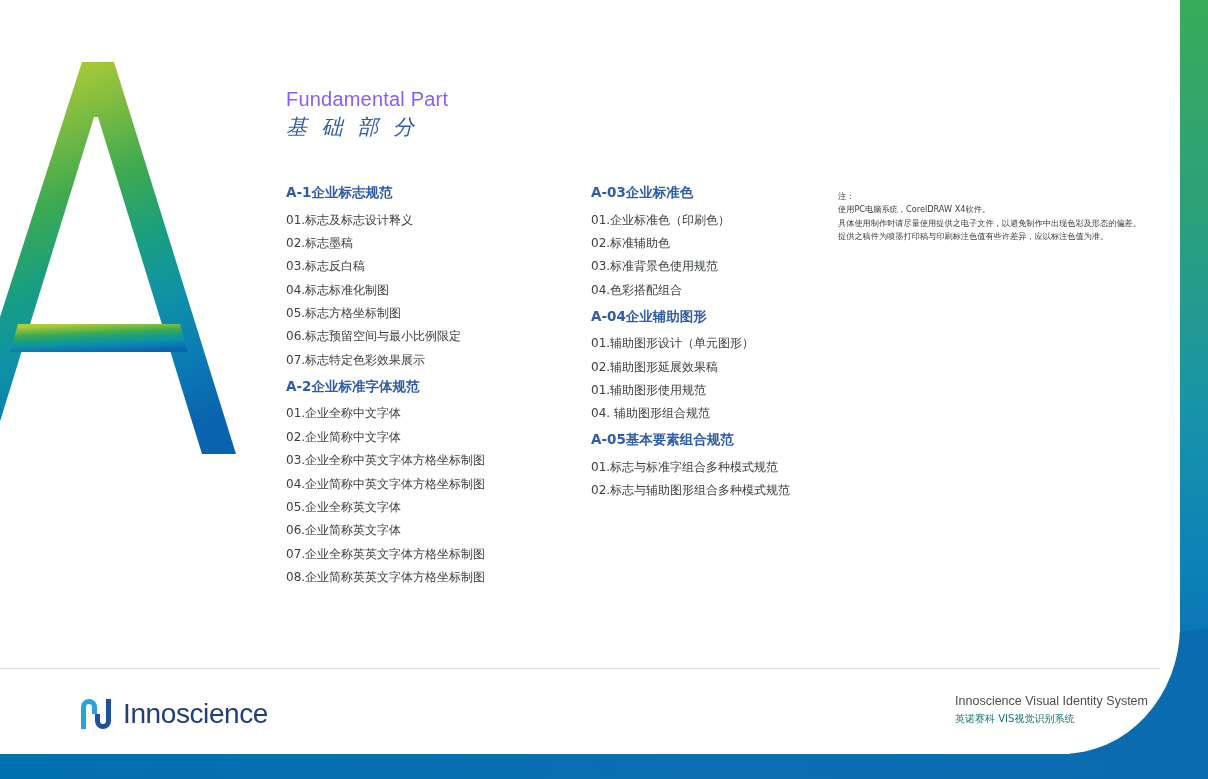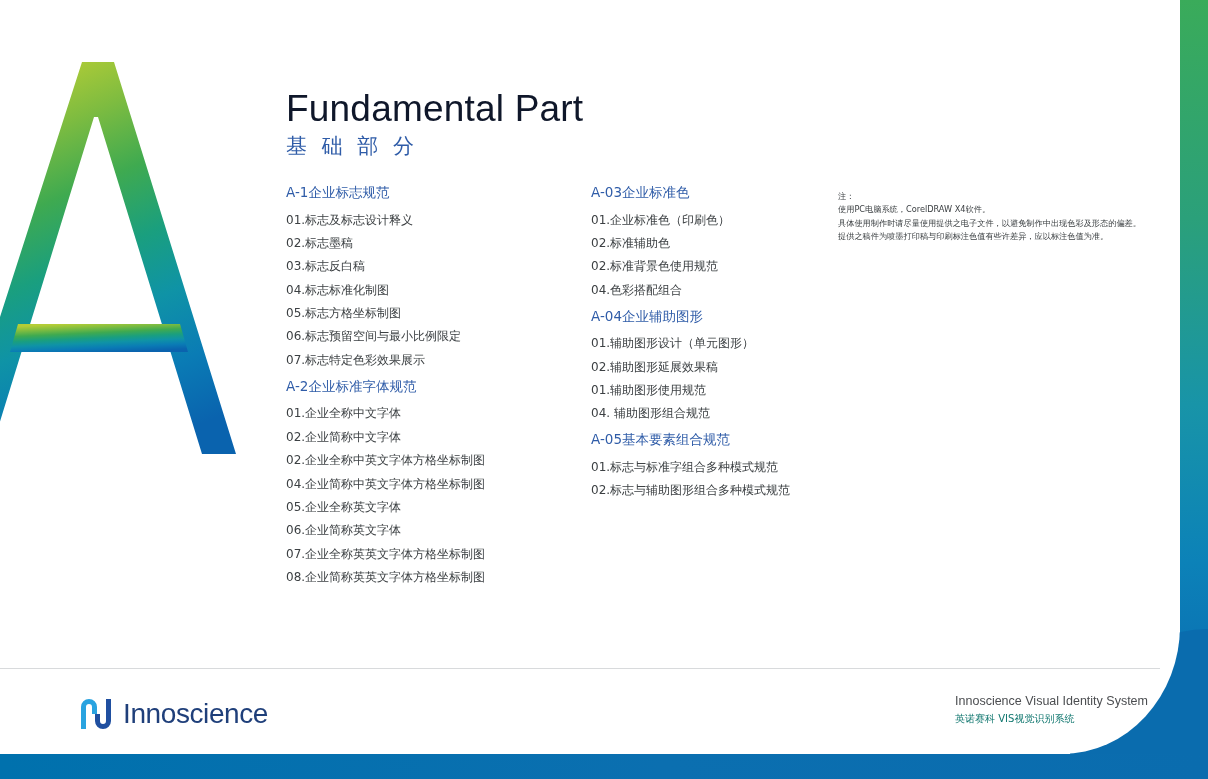--- a/index.html
+++ b/index.html
@@ -75,52 +75,53 @@
     height: 392px;
   }
 
   
   #title-block {
     position: absolute;
     left: 286px;
     top: 88px;
   }
   #title-en {
-    font-size: 37px;
-    color: #0f172a;
+    font-size: 20px;
+    color: #8b5cf6;
     font-weight: 400;
     letter-spacing: 0.2px;
     line-height: 1.12;
     white-space: nowrap;
   }
   #title-zh {
     margin-top: 5px;
     font-size: 21px;
     color: #2f5ca8;
     letter-spacing: 4px;
     line-height: 1.15;
     white-space: nowrap;
     font-family: "DejaVu Sans", "Liberation Sans", sans-serif;
+    font-style: italic;
   }
 
   
   .col {
     position: absolute;
     top: 186px;
   }
   #col-1 { left: 286px; width: 290px; }
   #col-2 { left: 591px; width: 290px; }
 
   .section { margin-bottom: 2px; }
   .section + .section { margin-top: 14px; }
 
   .sec-head {
     font-size: 13.5px;
     color: #2f5ca8;
-    font-weight: 400;
+    font-weight: 700;
     line-height: 1.0;
     margin-bottom: 14px;
     white-space: nowrap;
     font-family: "DejaVu Sans", "Liberation Sans", sans-serif;
   }
   .sec-item {
     font-size: 12px;
     color: #3c4043;
     line-height: 1.0;
     margin-bottom: 11.4px;
@@ -226,35 +227,35 @@
       <div class="sec-item">03.标志反白稿</div>
       <div class="sec-item">04.标志标准化制图</div>
       <div class="sec-item">05.标志方格坐标制图</div>
       <div class="sec-item">06.标志预留空间与最小比例限定</div>
       <div class="sec-item">07.标志特定色彩效果展示</div>
     </div>
     <div class="section">
       <div class="sec-head">A-2企业标准字体规范</div>
       <div class="sec-item">01.企业全称中文字体</div>
       <div class="sec-item">02.企业简称中文字体</div>
-      <div class="sec-item">02.企业全称中英文字体方格坐标制图</div>
+      <div class="sec-item">03.企业全称中英文字体方格坐标制图</div>
       <div class="sec-item">04.企业简称中英文字体方格坐标制图</div>
       <div class="sec-item">05.企业全称英文字体</div>
       <div class="sec-item">06.企业简称英文字体</div>
       <div class="sec-item">07.企业全称英英文字体方格坐标制图</div>
       <div class="sec-item">08.企业简称英英文字体方格坐标制图</div>
     </div>
   </div>
 
   <div class="col" id="col-2">
     <div class="section">
       <div class="sec-head">A-03企业标准色</div>
       <div class="sec-item">01.企业标准色（印刷色）</div>
       <div class="sec-item">02.标准辅助色</div>
-      <div class="sec-item">02.标准背景色使用规范</div>
+      <div class="sec-item">03.标准背景色使用规范</div>
       <div class="sec-item">04.色彩搭配组合</div>
     </div>
     <div class="section">
       <div class="sec-head">A-04企业辅助图形</div>
       <div class="sec-item">01.辅助图形设计（单元图形）</div>
       <div class="sec-item">02.辅助图形延展效果稿</div>
       <div class="sec-item">01.辅助图形使用规范</div>
       <div class="sec-item">04. 辅助图形组合规范</div>
     </div>
     <div class="section">

